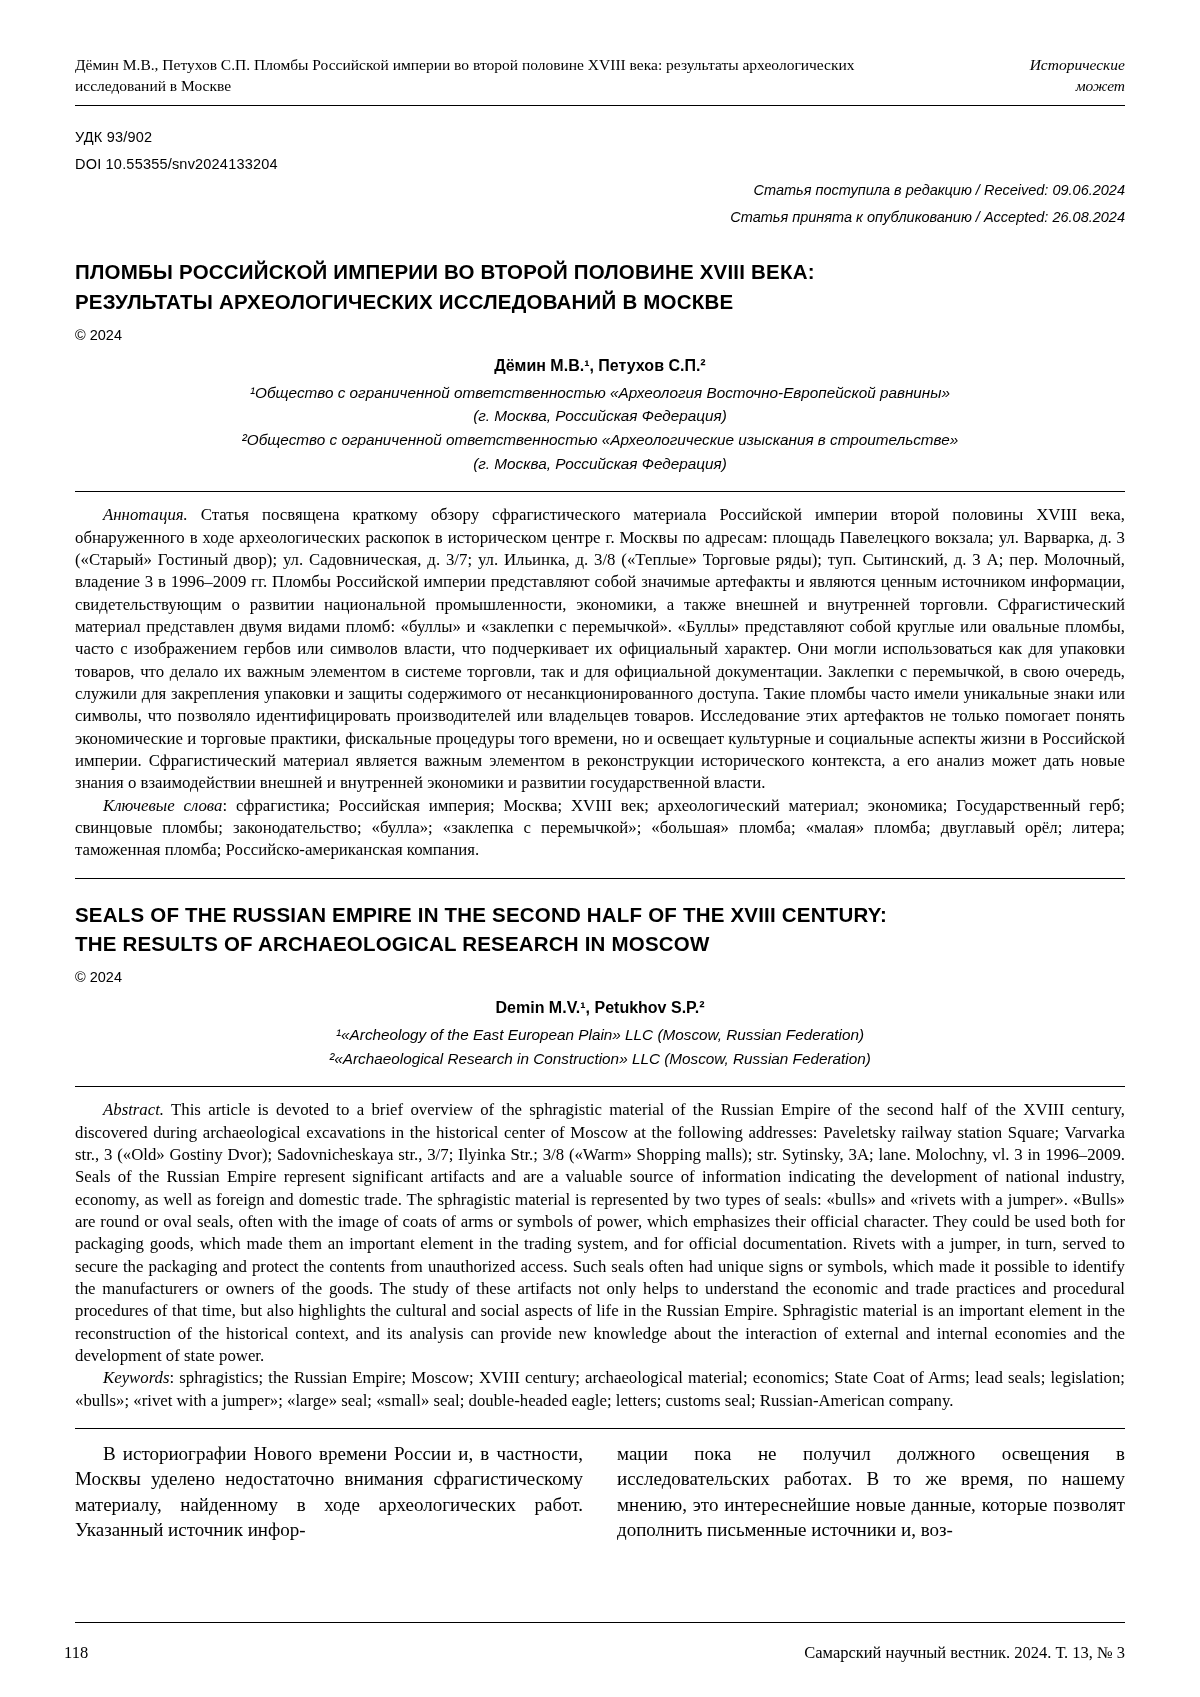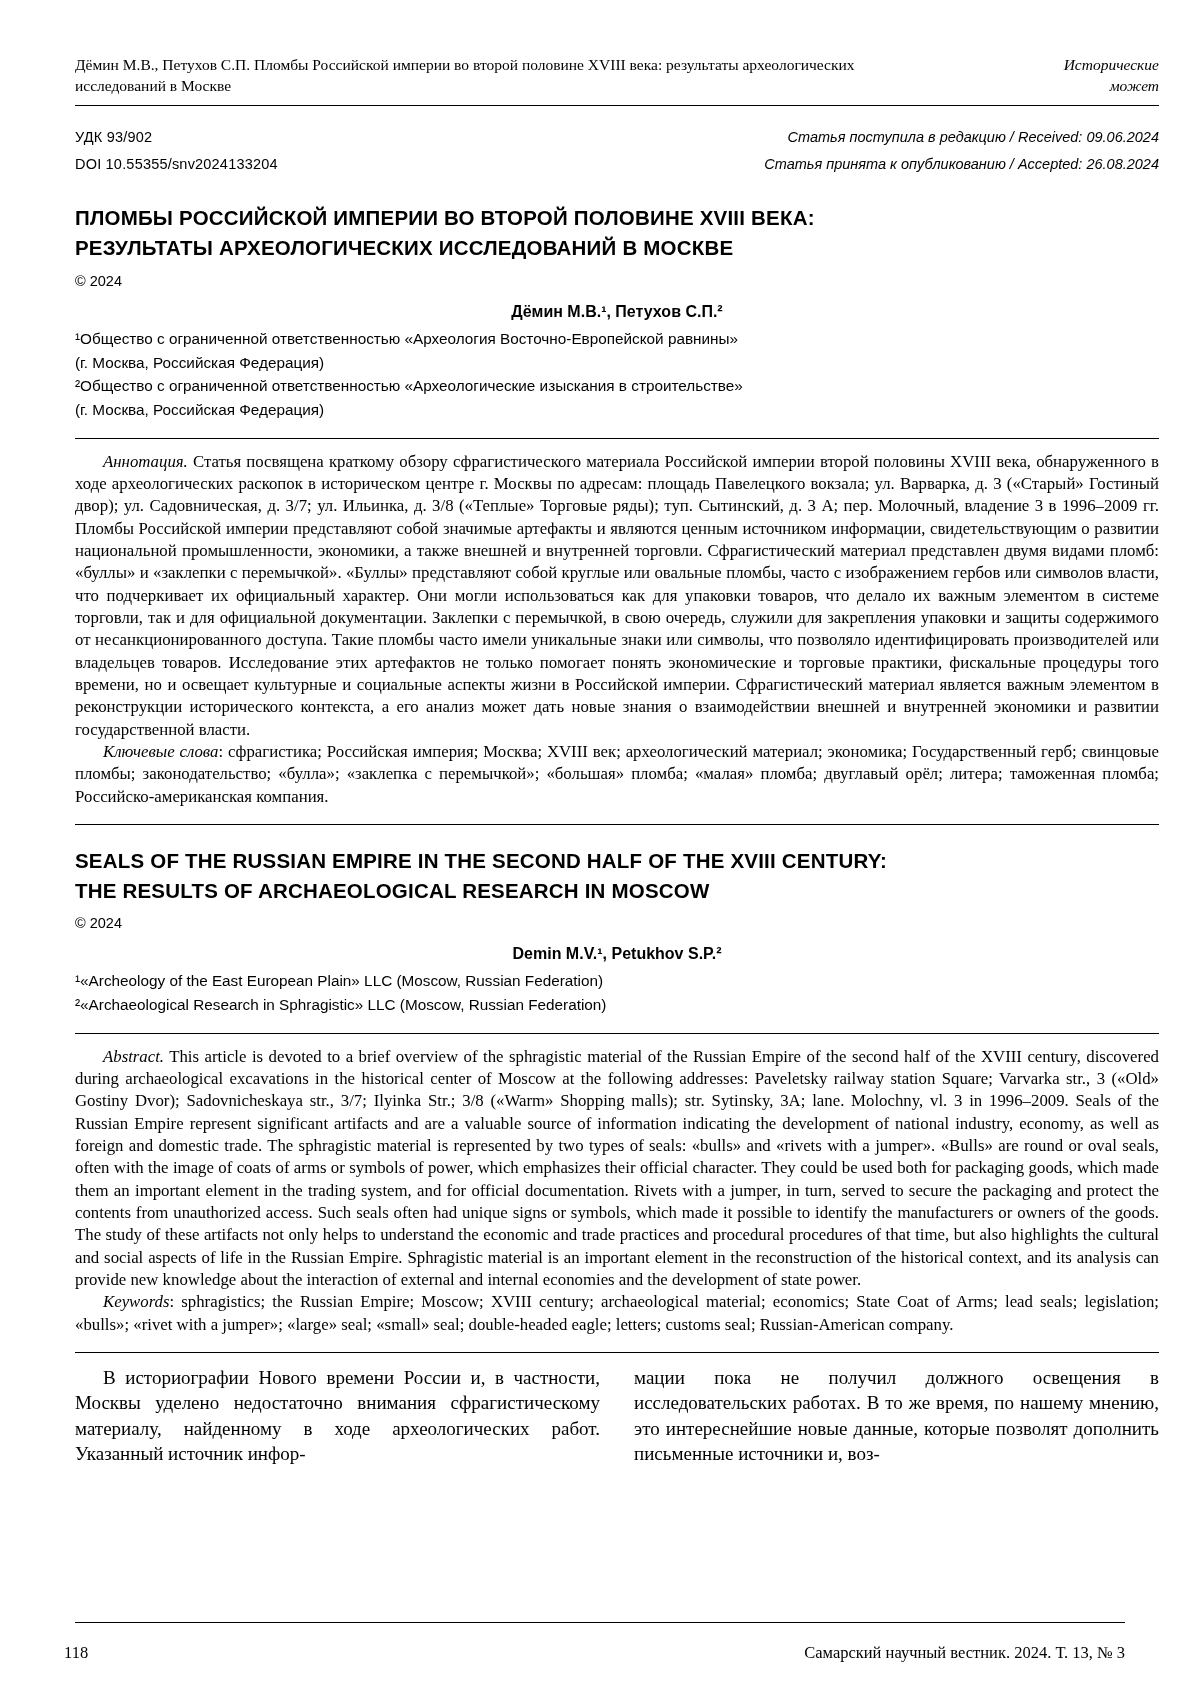--- a/index.html
+++ b/index.html
@@ -12,21 +12,21 @@
     height: 1697px;
     font-family: "Liberation Serif", serif;
     color: #000000;
     position: relative;
   }
   .page {
     position: relative;
     width: 1200px;
     height: 1697px;
     box-sizing: border-box;
-    padding: 55px 41px 40px 75px;
+    padding: 55px 75px 40px 75px;
   }
 
   
   .runhead {
     display: flex;
     justify-content: space-between;
     align-items: flex-start;
     font-size: 15.5px;
     line-height: 1.35;
   }
@@ -46,20 +46,21 @@
   }
 
   
   .meta {
     display: flex;
     justify-content: space-between;
     margin-top: 18px;
     font-family: "Liberation Sans", sans-serif;
     font-size: 14.5px;
     line-height: 1.85;
+    flex-direction: column;
   }
   .meta-left div { letter-spacing: 0.2px; }
   .meta-right { text-align: right; font-style: italic; }
 
   
   .title {
     text-align: left;
     font-family: "Liberation Sans", sans-serif;
     font-weight: bold;
     font-size: 20.5px;
@@ -73,21 +74,23 @@
     margin-top: 10px;
   }
   .authors {
     text-align: center;
     font-family: "Liberation Sans", sans-serif;
     font-weight: bold;
     font-size: 16px;
     margin-top: 14px;
   }
   .affil {
-    font-family: "Liberation Sans", sans-serif;
+    text-align: center;
+    font-family: "Liberation Sans", sans-serif;
+    font-style: italic;
     font-size: 15.3px;
     line-height: 1.55;
     margin-top: 6px;
   }
 
   
   .hr-thin {
     border: 0;
     border-top: 1.2px solid #000;
     margin: 16px 0 12px 0;
@@ -186,21 +189,21 @@
   <p class="keywords" style="margin:0"><span class="lead">Ключевые слова</span><span>: сфрагистика; Российская империя; Москва; XVIII век; археологический материал; экономика; Государственный герб; свинцовые пломбы; законодательство; «булла»; «заклепка с перемычкой»; «большая» пломба; «малая» пломба; двуглавый орёл; литера; таможенная пломба; Российско-американская компания.</span></p>
 
   <hr class="hr-thin">
 
   <div class="en-block">
     <div class="title" style="white-space: pre-line;">SEALS OF THE RUSSIAN EMPIRE IN THE SECOND HALF OF THE XVIII CENTURY:
 THE RESULTS OF ARCHAEOLOGICAL RESEARCH IN MOSCOW</div>
     <div class="copyright">© 2024</div>
     <div class="authors">Demin M.V.¹, Petukhov S.P.²</div>
     <div class="affil">¹«Archeology of the East European Plain» LLC (Moscow, Russian Federation)</div>
-    <div class="affil" style="margin-top:0">²«Archaeological Research in Sphragistic» LLC (Moscow, Russian Federation)</div>
+    <div class="affil" style="margin-top:0">²«Archaeological Research in Construction» LLC (Moscow, Russian Federation)</div>
   </div>
 
   <hr class="hr-thin">
 
   <p class="abstract" style="margin:0"><span class="lead">Abstract.</span><span> This article is devoted to a brief overview of the sphragistic material of the Russian Empire of the second half of the XVIII century, discovered during archaeological excavations in the historical center of Moscow at the following addresses: Paveletsky railway station Square; Varvarka str., 3 («Old» Gostiny Dvor); Sadovnicheskaya str., 3/7; Ilyinka Str.; 3/8 («Warm» Shopping malls); str. Sytinsky, 3A; lane. Molochny, vl. 3 in 1996–2009. Seals of the Russian Empire represent significant artifacts and are a valuable source of information indicating the development of national industry, economy, as well as foreign and domestic trade. The sphragistic material is represented by two types of seals: «bulls» and «rivets with a jumper». «Bulls» are round or oval seals, often with the image of coats of arms or symbols of power, which emphasizes their official character. They could be used both for packaging goods, which made them an important element in the trading system, and for official documentation. Rivets with a jumper, in turn, served to secure the packaging and protect the contents from unauthorized access. Such seals often had unique signs or symbols, which made it possible to identify the manufacturers or owners of the goods. The study of these artifacts not only helps to understand the economic and trade practices and procedural procedures of that time, but also highlights the cultural and social aspects of life in the Russian Empire. Sphragistic material is an important element in the reconstruction of the historical context, and its analysis can provide new knowledge about the interaction of external and internal economies and the development of state power.</span></p>
 
   <p class="keywords" style="margin:0"><span class="lead">Keywords</span><span>: sphragistics; the Russian Empire; Moscow; XVIII century; archaeological material; economics; State Coat of Arms; lead seals; legislation; «bulls»; «rivet with a jumper»; «large» seal; «small» seal; double-headed eagle; letters; customs seal; Russian-American company.</span></p>
 
   <hr class="hr-thin">
 

